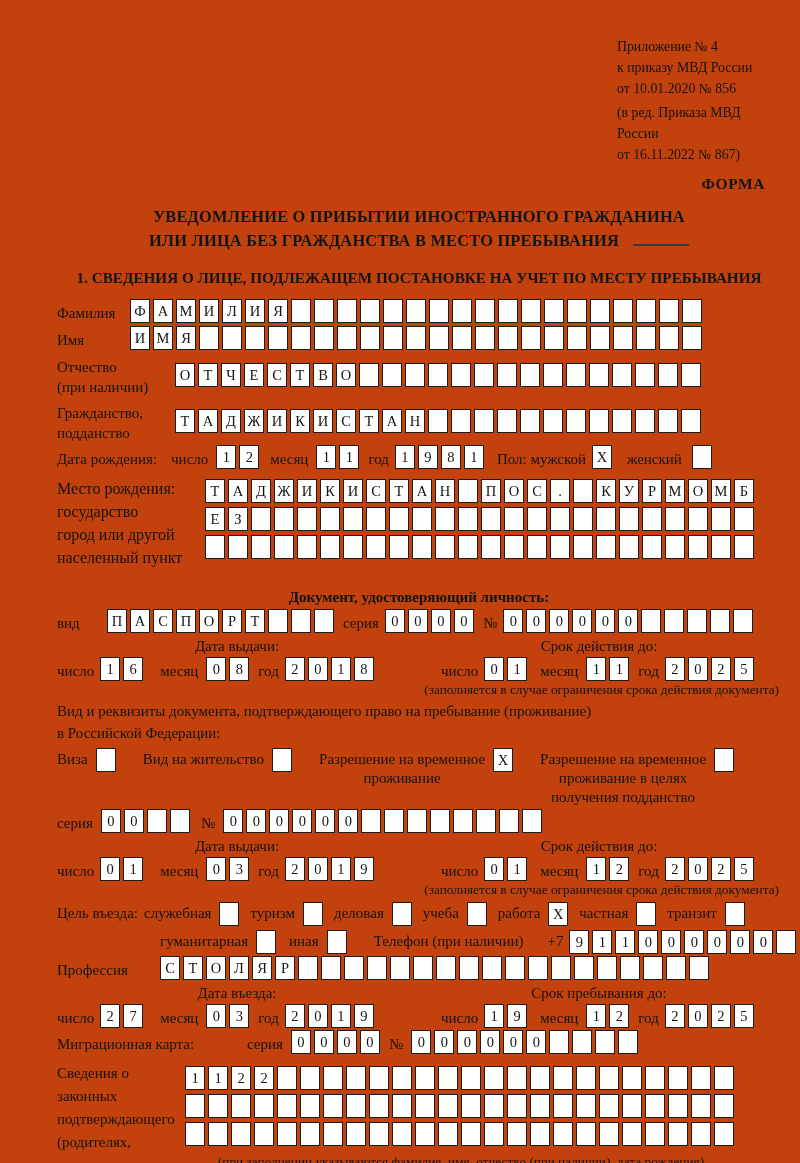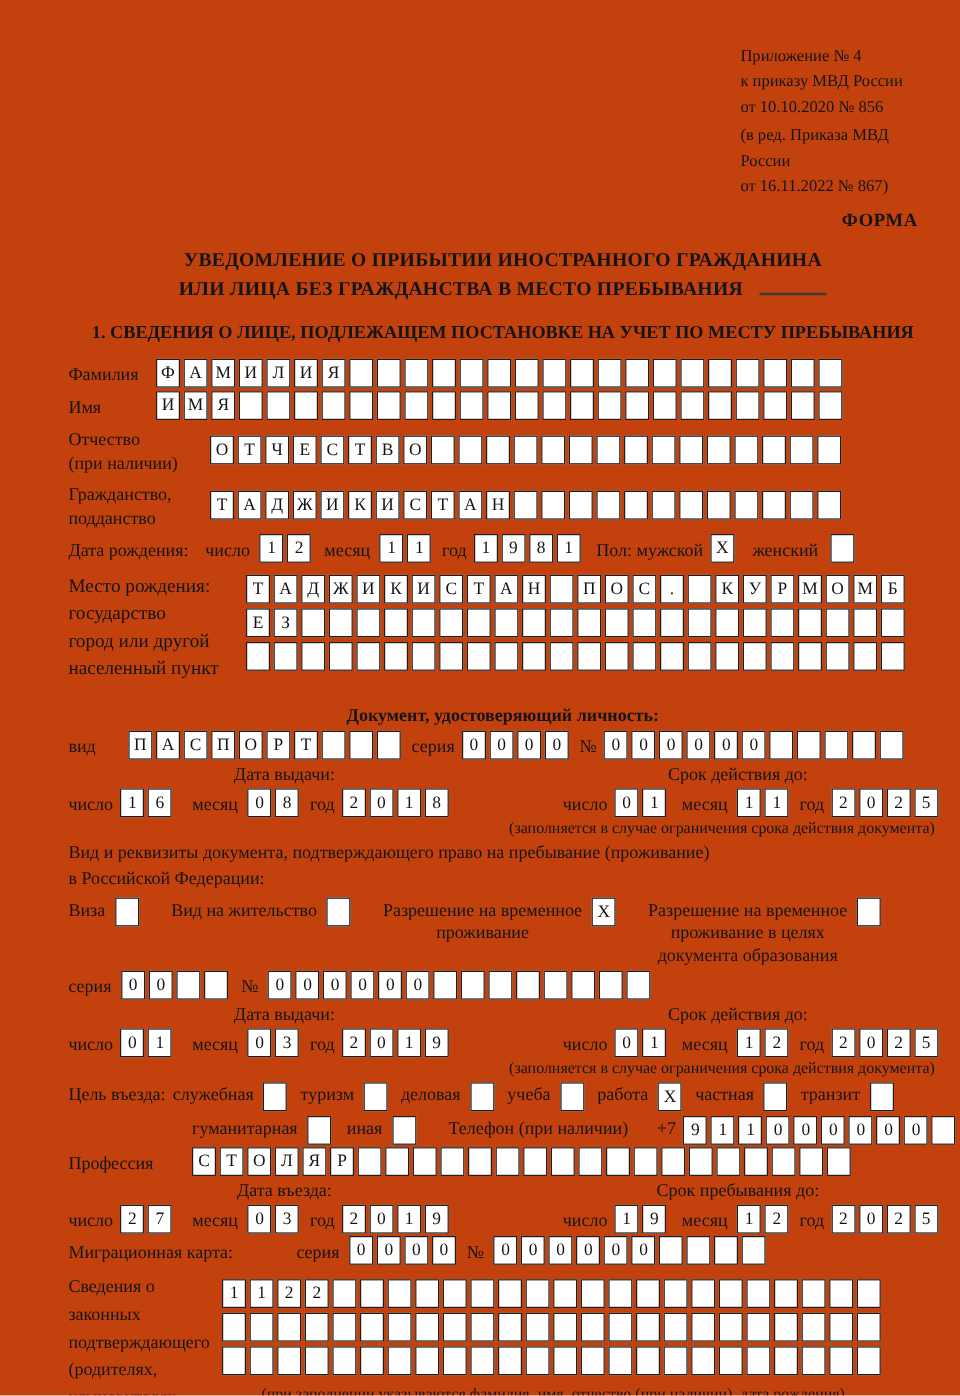--- a/index.html
+++ b/index.html
@@ -30,21 +30,21 @@
     width:18px; height:22px; border:1.5px solid #1d1d1d; margin-right:3px;
     text-align:center; font-size:14.5px; line-height:22px; flex:0 0 auto;
     background:#fff;
   }
   .stack .cells { margin-bottom:4px; }
   .tl div { line-height:23px; font-size:16px; }
   .tl2 div { line-height:23px; font-size:15px; }
 
   .doc-heading { text-align:center; font-weight:bold; font-size:15px; margin:20px 0 2px; }
 
-  .dates { display:flex; margin-top:4px;gap:28px; }
+  .dates { display:flex; margin-top:4px; }
   .dcol-l { width:360px; flex:0 0 auto; }
   .dcol-r { flex:1 1 auto; }
   .dtitle { text-align:center; font-size:15px; line-height:18px; }
   .dline { display:flex; align-items:flex-start; margin-top:2px; }
   .note { font-size:13.3px; text-align:right; padding-right:2px; margin-top:1px; line-height:16px; }
 
   .text15 { font-size:15px; line-height:22px; }
   .opts { display:flex; align-items:flex-start; margin-top:2px; }
   .opt { display:flex; align-items:flex-start; flex:0 0 auto; }
   .olbl { font-size:15px; line-height:19px; padding-top:4px; text-align:center; white-space:nowrap; }
@@ -53,21 +53,21 @@
   .reps-note { font-size:13.3px; text-align:center; margin-top:8px; line-height:16px; }
 </style>
 </head>
 <body>
 
 <div class="page">
 
   <div class="appendix">
     <div>Приложение № 4</div>
     <div>к приказу МВД России</div>
-    <div>от 10.10.2020 № 856</div>
+    <div>от 10.01.2020 № 856</div>
     <div class="rev">
       <div>(в ред. Приказа МВД России</div>
       <div>от 16.11.2022 № 867)</div>
     </div>
   </div>
 
   <div class="forma">ФОРМА</div>
 
   <div class="title">
     <div>УВЕДОМЛЕНИЕ О ПРИБЫТИИ ИНОСТРАННОГО ГРАЖДАНИНА</div>
@@ -429,21 +429,21 @@
         <span>проживание</span>
       </span>
       <span class="cells">
           <span class="cell">X</span>
         </span>
     </div>
     <div class="opt ml24">
       <span class="olbl">
         <span>Разрешение на временное</span><br>
         <span>проживание в целях</span><br>
-        <span>документа образования</span>
+        <span>получения подданство</span>
       </span>
       <span class="cells">
           <span class="cell"></span>
         </span>
     </div>
   </div>
 
   <div class="row mt2">
     <span class="lbl mr8">серия</span>
     <span class="cells">

